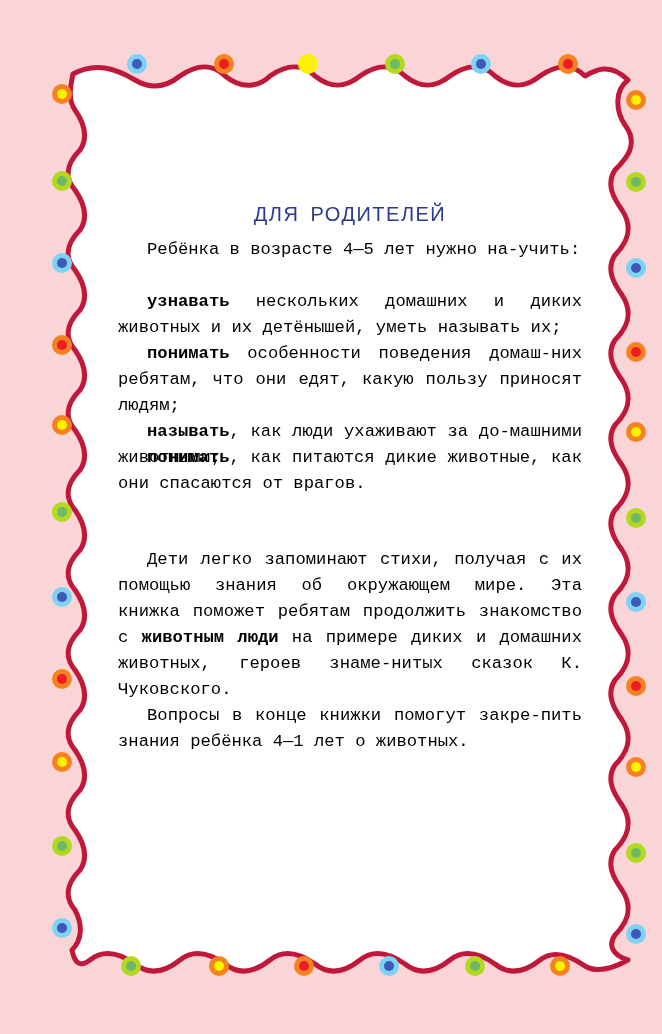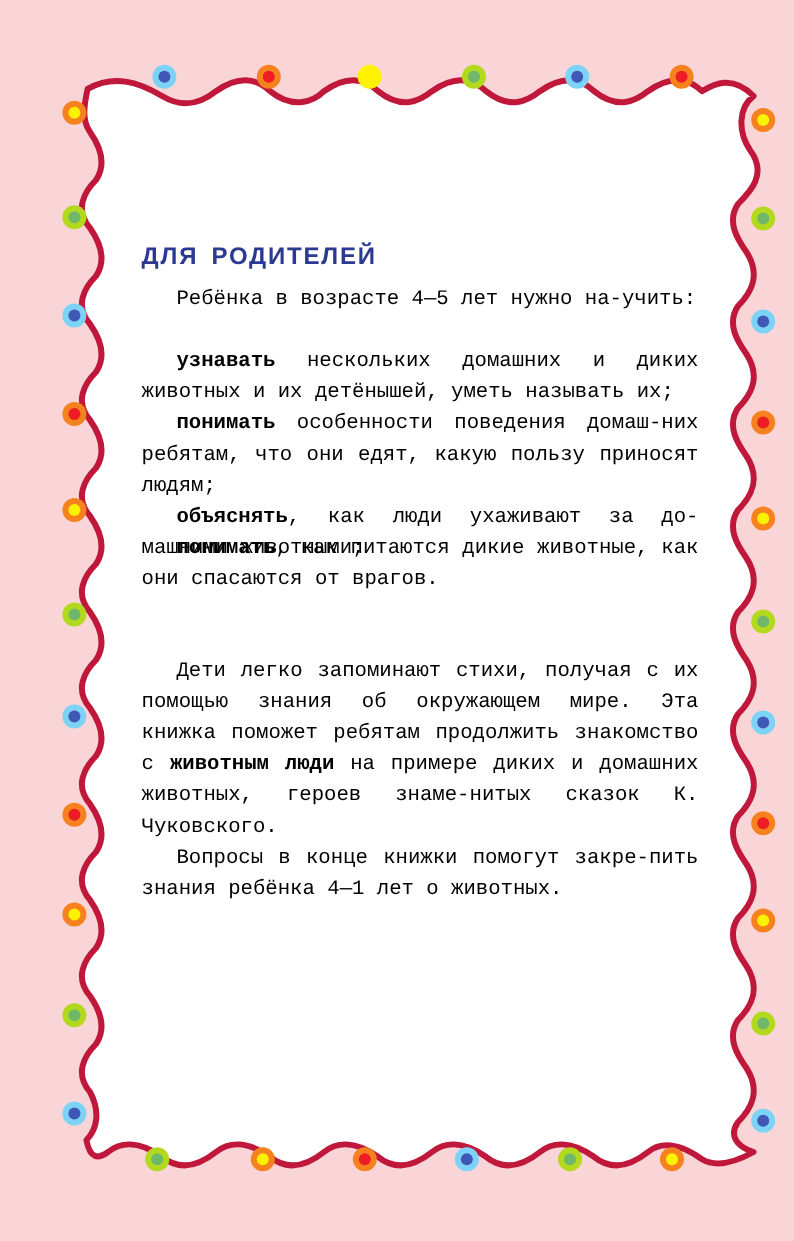--- a/index.html
+++ b/index.html
@@ -5,21 +5,21 @@
   html,body{margin:0;padding:0;}
   body{width:662px;height:1034px;background:#fad5d8;position:relative;overflow:hidden;font-family:"Liberation Sans",sans-serif;}
   #frame{position:absolute;left:0;top:0;width:662px;height:1034px;}
   .dot{position:absolute;width:20px;height:20px;border-radius:50%;transform:translate(-50%,-50%);}
   .dot::after{content:"";position:absolute;left:5px;top:5px;width:10px;height:10px;border-radius:50%;background:var(--inner);}
   .d-blue{background:#7dd3f5;--inner:#3f57b5;}
   .d-red{background:#f5821f;--inner:#ee1c25;}
   .d-yellow{background:#f5821f;--inner:#fff200;}
   .d-green{background:#b3d91f;--inner:#6fb86a;}
   .d-solid{background:#fff200;--inner:#fff200;}
-  #title{position:absolute;left:118px;top:203px;width:464px;text-align:left;color:#2b3990;font-weight:bold;font-size:20px;letter-spacing:1.5px;word-spacing:4px;}
+  #title{position:absolute;left:118px;top:203px;width:464px;text-align:center;color:#2b3990;font-weight:normal;font-size:20px;letter-spacing:1.5px;word-spacing:4px;}
   .para{position:absolute;left:118px;width:464px;font-size:17.2px;line-height:26px;text-align:justify;text-align-last:left;}
   .indent{text-indent:29px;font-family:Liberation Mono, monospace;}
   b{font-weight:bold;}
 </style>
 </head>
 <body>
 
 <svg id="frame" viewBox="0 0 662 1034" xmlns="http://www.w3.org/2000/svg">
   <path fill="#ffffff" stroke="#c0183a" stroke-width="5" stroke-linejoin="round" d="M73 74
        C95 62 115 68 135 80 C155 92 170 84 180 76 C200 62 215 66 225 76 C245 92 262 84 270 76 C290 62 305 66 315 76 C335 92 350 84 360 76 C380 62 395 66 405 76 C425 92 440 84 450 76 C470 62 485 66 495 76 C515 92 530 84 540 76 C560 62 575 66 585 76 C595 70 610 62 628 80
@@ -68,19 +68,19 @@
 <div class="dot d-yellow" style="left:560px;top:966px"></div>
 
 <div id="title">ДЛЯ РОДИТЕЛЕЙ</div>
 
 <p class="para indent" style="top:237px;margin:0">Ребёнка в возрасте 4—5  лет нужно на-учить:</p>
 
 <p class="para indent" style="top:289px;margin:0"><b>узнавать</b><span>  нескольких домашних и диких животных и их детёнышей, уметь называть их;</span></p>
 
 <p class="para indent" style="top:341px;margin:0"><b>понимать</b><span> особенности поведения домаш-них ребятам,  что они едят, какую пользу приносят людям;</span></p>
 
-<p class="para indent" style="top:419px;margin:0"><b>объяснять</b><span>, как люди ухаживают за до-машними животными;</span></p>
+<p class="para indent" style="top:419px;margin:0"><b>называть</b><span>, как люди ухаживают за до-машними животными;</span></p>
 
 <p class="para indent" style="top:445px;margin:0"><b>понимать</b><span>, как  питаются дикие животные, как они спасаются от врагов.</span></p>
 
 <p class="para indent" style="top:547px;margin:0"><span>Дети легко запоминают стихи, получая с их помощью знания об окружающем мире. Эта книжка поможет ребятам продолжить знакомство с </span><b>животным люди</b><span> на примере диких и домашних животных, героев знаме-нитых сказок К. Чуковского.</span></p>
 
 <p class="para indent" style="top:703px;margin:0">Вопросы в конце книжки помогут  закре-пить знания ребёнка 4—1 лет о животных.</p>
 
 </body></html>

